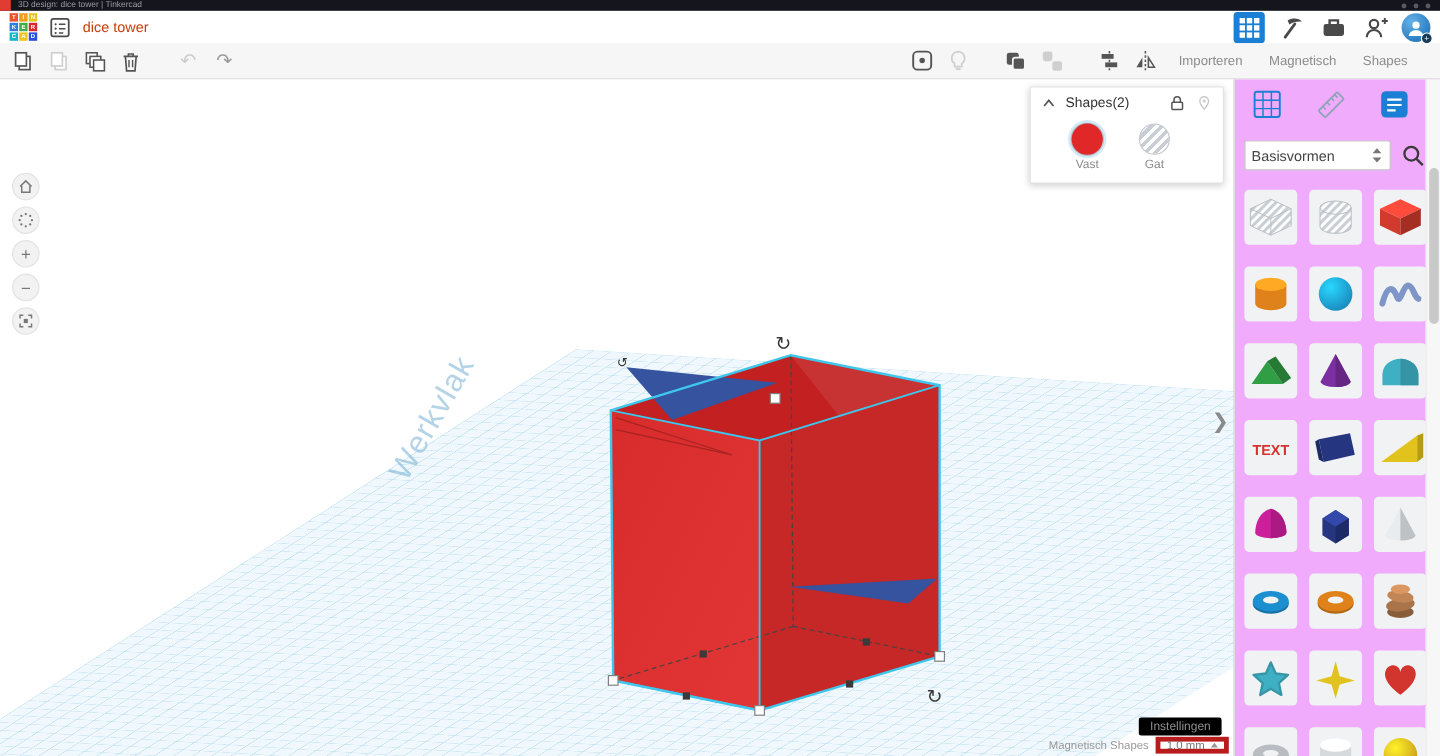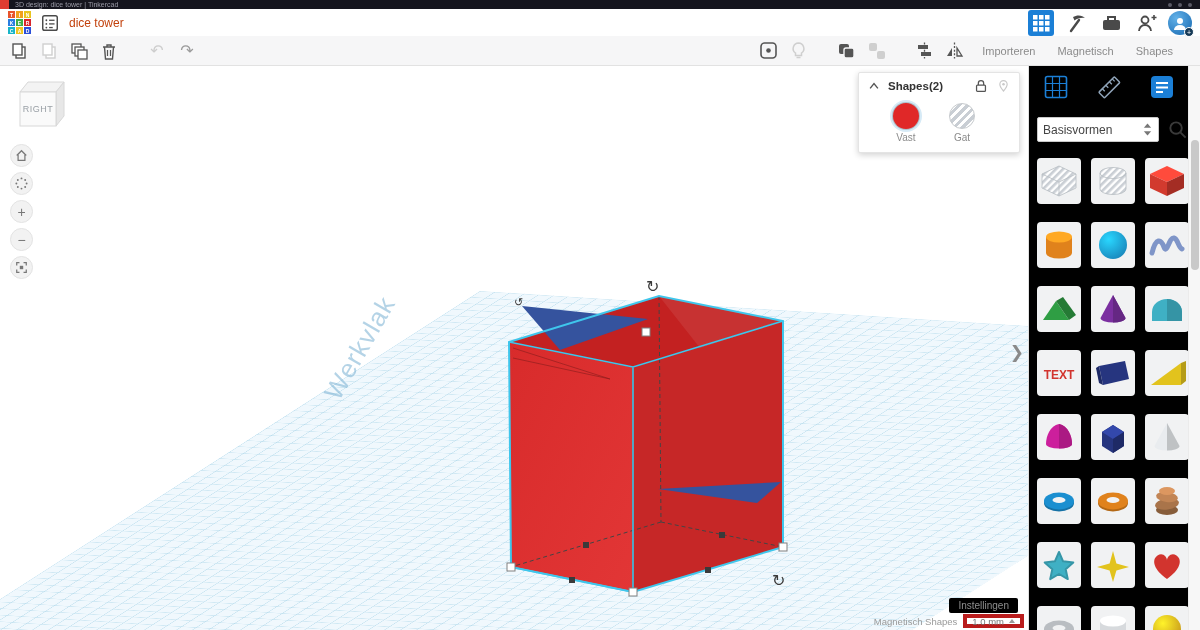--- a/index.html
+++ b/index.html
@@ -46,33 +46,33 @@
 .settings-btn{position:absolute;right:10px;bottom:17px;background:#000000;border:none;color:#8e8e8e;font-size:10px;padding:2px 9px;border-radius:2px;cursor:pointer}
 .snap-bar{position:absolute;right:4px;bottom:2px;display:flex;align-items:center;gap:6px}
 .snap-label{font-size:9.5px;color:#999}
 .snap-select{display:flex;align-items:center;gap:5px;border:4px solid #b91c1c;background:#fff;height:14px;padding:0 5px;font-size:9.5px;color:#777;cursor:pointer}
 .snap-arrow{width:0;height:0;border-left:3px solid transparent;border-right:3px solid transparent;border-bottom:4px solid #999}
 .collapse-handle{position:absolute;right:4px;top:276px;font-size:17px;color:#8a8a8a;cursor:pointer;font-family:"DejaVu Sans",sans-serif}
 
 
 .inspector{position:absolute;left:858px;top:72px;width:162px;background:#fff;border:1px solid #e4e4e4;border-radius:2px;box-shadow:0 2px 6px rgba(0,0,0,.18);z-index:30}
 .insp-head{height:26px;display:flex;align-items:center;padding:0 8px;gap:7px}
-.insp-title{font-size:11.5px;font-weight:bold;color:#333}
+.insp-title{font-size:11.5px;font-weight:normal;color:#333}
 .insp-head-icons{margin-left:auto;display:flex;gap:7px;align-items:center}
 .insp-head-icons button{border:none;background:transparent;padding:0;display:flex;cursor:pointer}
 .insp-body{display:flex;gap:30px;padding:4px 0 9px 34px}
 .swatch{display:flex;flex-direction:column;align-items:center;gap:3px;cursor:pointer}
 .circ{width:26px;height:26px;border-radius:50%}
 .circ.solid{background:#e02828;box-shadow:0 0 0 1px rgba(0,0,0,.18),0 0 0 3px rgba(90,170,220,.25)}
 .circ.hole{background:repeating-linear-gradient(135deg,#c9ced4 0 3px,#fff 3px 6px);border:1px solid #c6cacd}
 .swatch .lbl{font-size:10px;color:#8b8b8b}
 .chev-btn{border:none;background:transparent;padding:0;display:flex;cursor:pointer}
 
 
-.sidebar{position:absolute;left:1028px;top:66px;width:172px;height:564px;background:#000000;border-left:1px solid #e0e0e0}
+.sidebar{position:absolute;left:1028px;top:66px;width:172px;height:564px;background:#f0abfc;border-left:1px solid #e0e0e0}
 .side-icons{position:absolute;left:0;top:6px;width:160px;display:flex;justify-content:space-around;align-items:center}
 .side-icons button{border:none;background:transparent;padding:2px;display:flex;cursor:pointer}
 .cat-row{position:absolute;left:8px;top:51px;width:152px;display:flex;align-items:center}
 .cat-select{width:122px;height:25px;border:1px solid #c9c9c9;border-radius:2px;background:#fff;display:flex;align-items:center;padding:0 5px;cursor:pointer}
 .cat-select .val{font-size:12px;color:#444;flex:1}
 .search-btn{margin-left:8px;border:none;background:transparent;padding:0;display:flex;cursor:pointer}
 .shape-grid{position:absolute;left:0;top:92px;width:160px;bottom:0;overflow:hidden;display:grid;grid-template-columns:repeat(3,44px);grid-auto-rows:46px;gap:18px 10px;padding-left:8px}
 .cell{background:#f1f2f3;border-radius:4px;display:flex;align-items:center;justify-content:center;cursor:pointer}
 .scrollbar{position:absolute;right:0;top:0;width:12px;height:564px;background:#f7f7f7;border-left:1px solid #ebebeb}
 .scroll-thumb{position:absolute;left:2px;width:8px;top:74px;height:130px;background:#c9c9c9;border-radius:5px}
@@ -287,28 +287,20 @@
       <rect x="569" y="511" width="6" height="6" fill="#3a3a3a"></rect>
       <rect x="705" y="501" width="6" height="6" fill="#3a3a3a"></rect>
       <rect x="583" y="476" width="6" height="6" fill="#3a3a3a"></rect>
       <rect x="719" y="466" width="6" height="6" fill="#3a3a3a"></rect>
 
       <text x="646" y="226" font-size="16" fill="#3a3a3a" font-family="DejaVu Sans">↻</text>
       <text x="772" y="520" font-size="16" fill="#3a3a3a" font-family="DejaVu Sans">↻</text>
       <text x="514" y="240" font-size="11" fill="#3a3a3a" font-family="DejaVu Sans">↺</text>
     </svg>
 
-    <div class="viewcube">
-      <svg width="56" height="56" viewBox="0 0 56 56">
-        <polygon points="8,16 44,16 52,6 16,6" fill="#f3f3f3" stroke="#d8d8d8"></polygon>
-        <polygon points="44,16 52,6 52,40 44,50" fill="#e7e7e7" stroke="#d8d8d8"></polygon>
-        <rect x="8" y="16" width="36" height="34" fill="#fafafa" stroke="#d8d8d8"></rect>
-        <text x="26" y="36" text-anchor="middle" font-size="9" fill="#9aa0a6" letter-spacing="0.5">RIGHT</text>
-      </svg>
-    </div>
 
     <div class="nav">
       <button>
         <svg width="15" height="15" viewBox="0 0 22 22">
           <path d="M4,11 L11,4 L18,11" stroke="#777" stroke-width="1.8" fill="none"></path>
           <path d="M6,10 v8 h10 v-8" stroke="#777" stroke-width="1.8" fill="none"></path>
         </svg>
       </button>
       <button>
         <svg width="15" height="15" viewBox="0 0 22 22" fill="#777">

